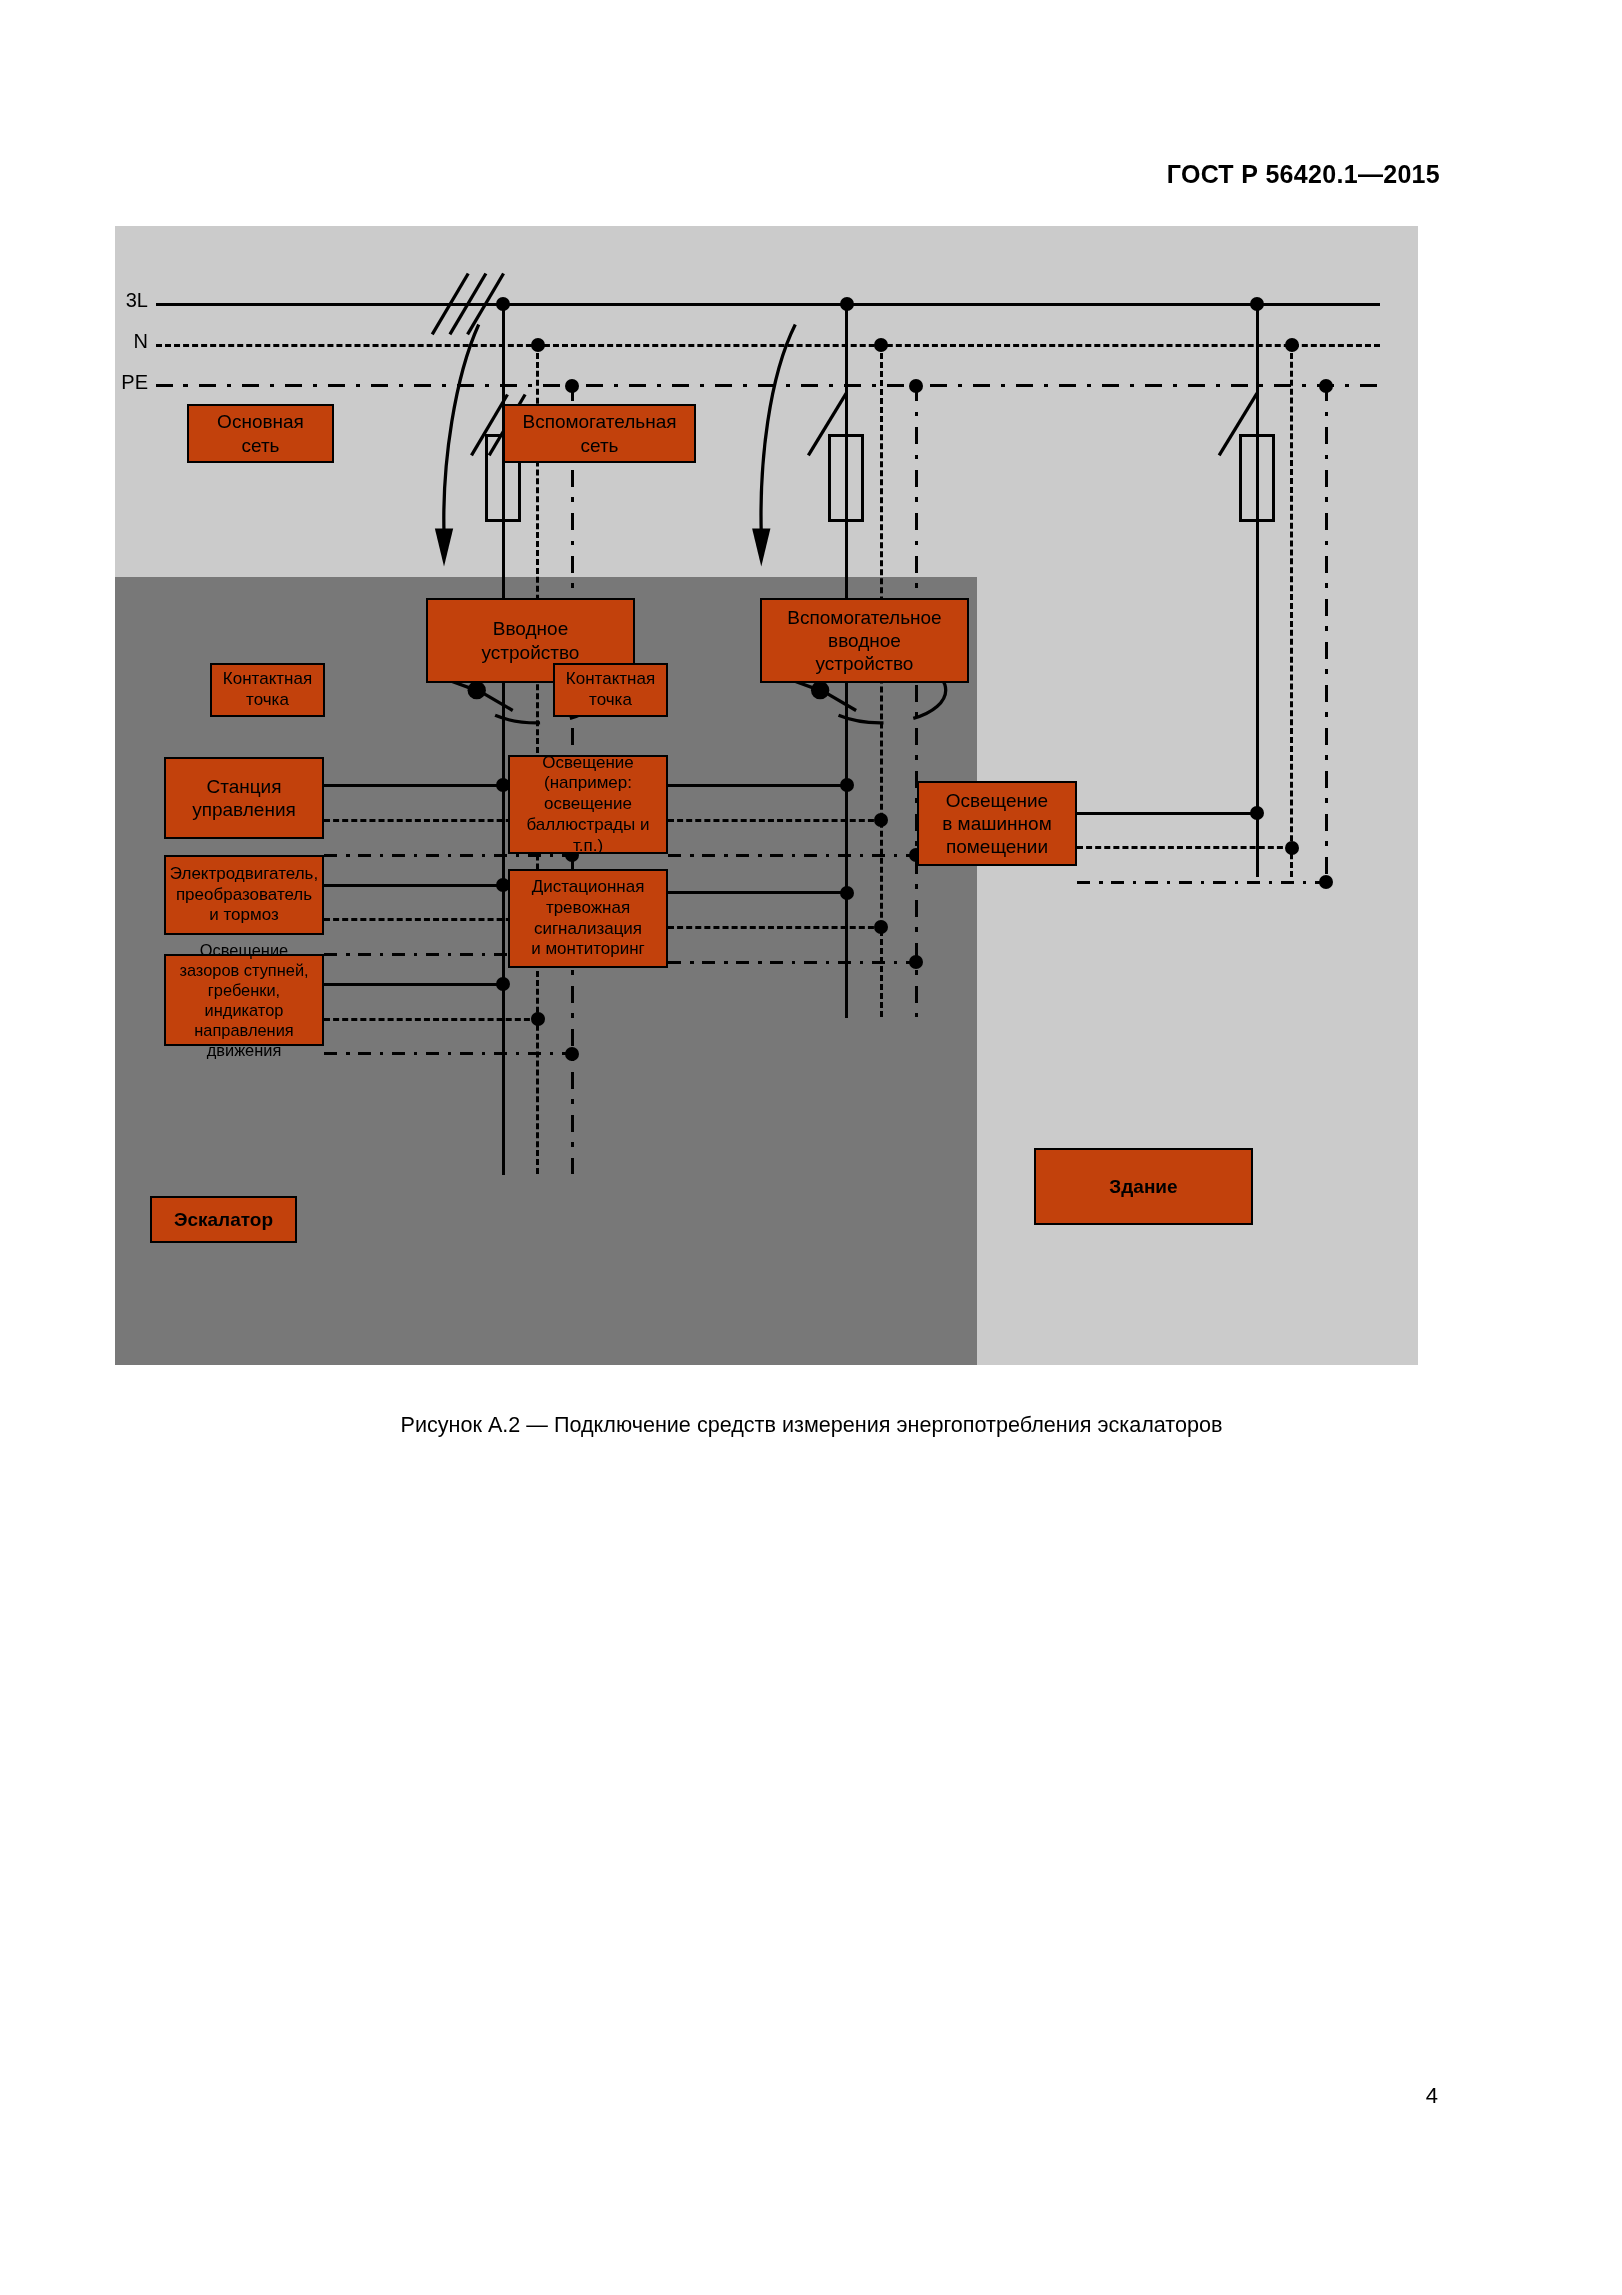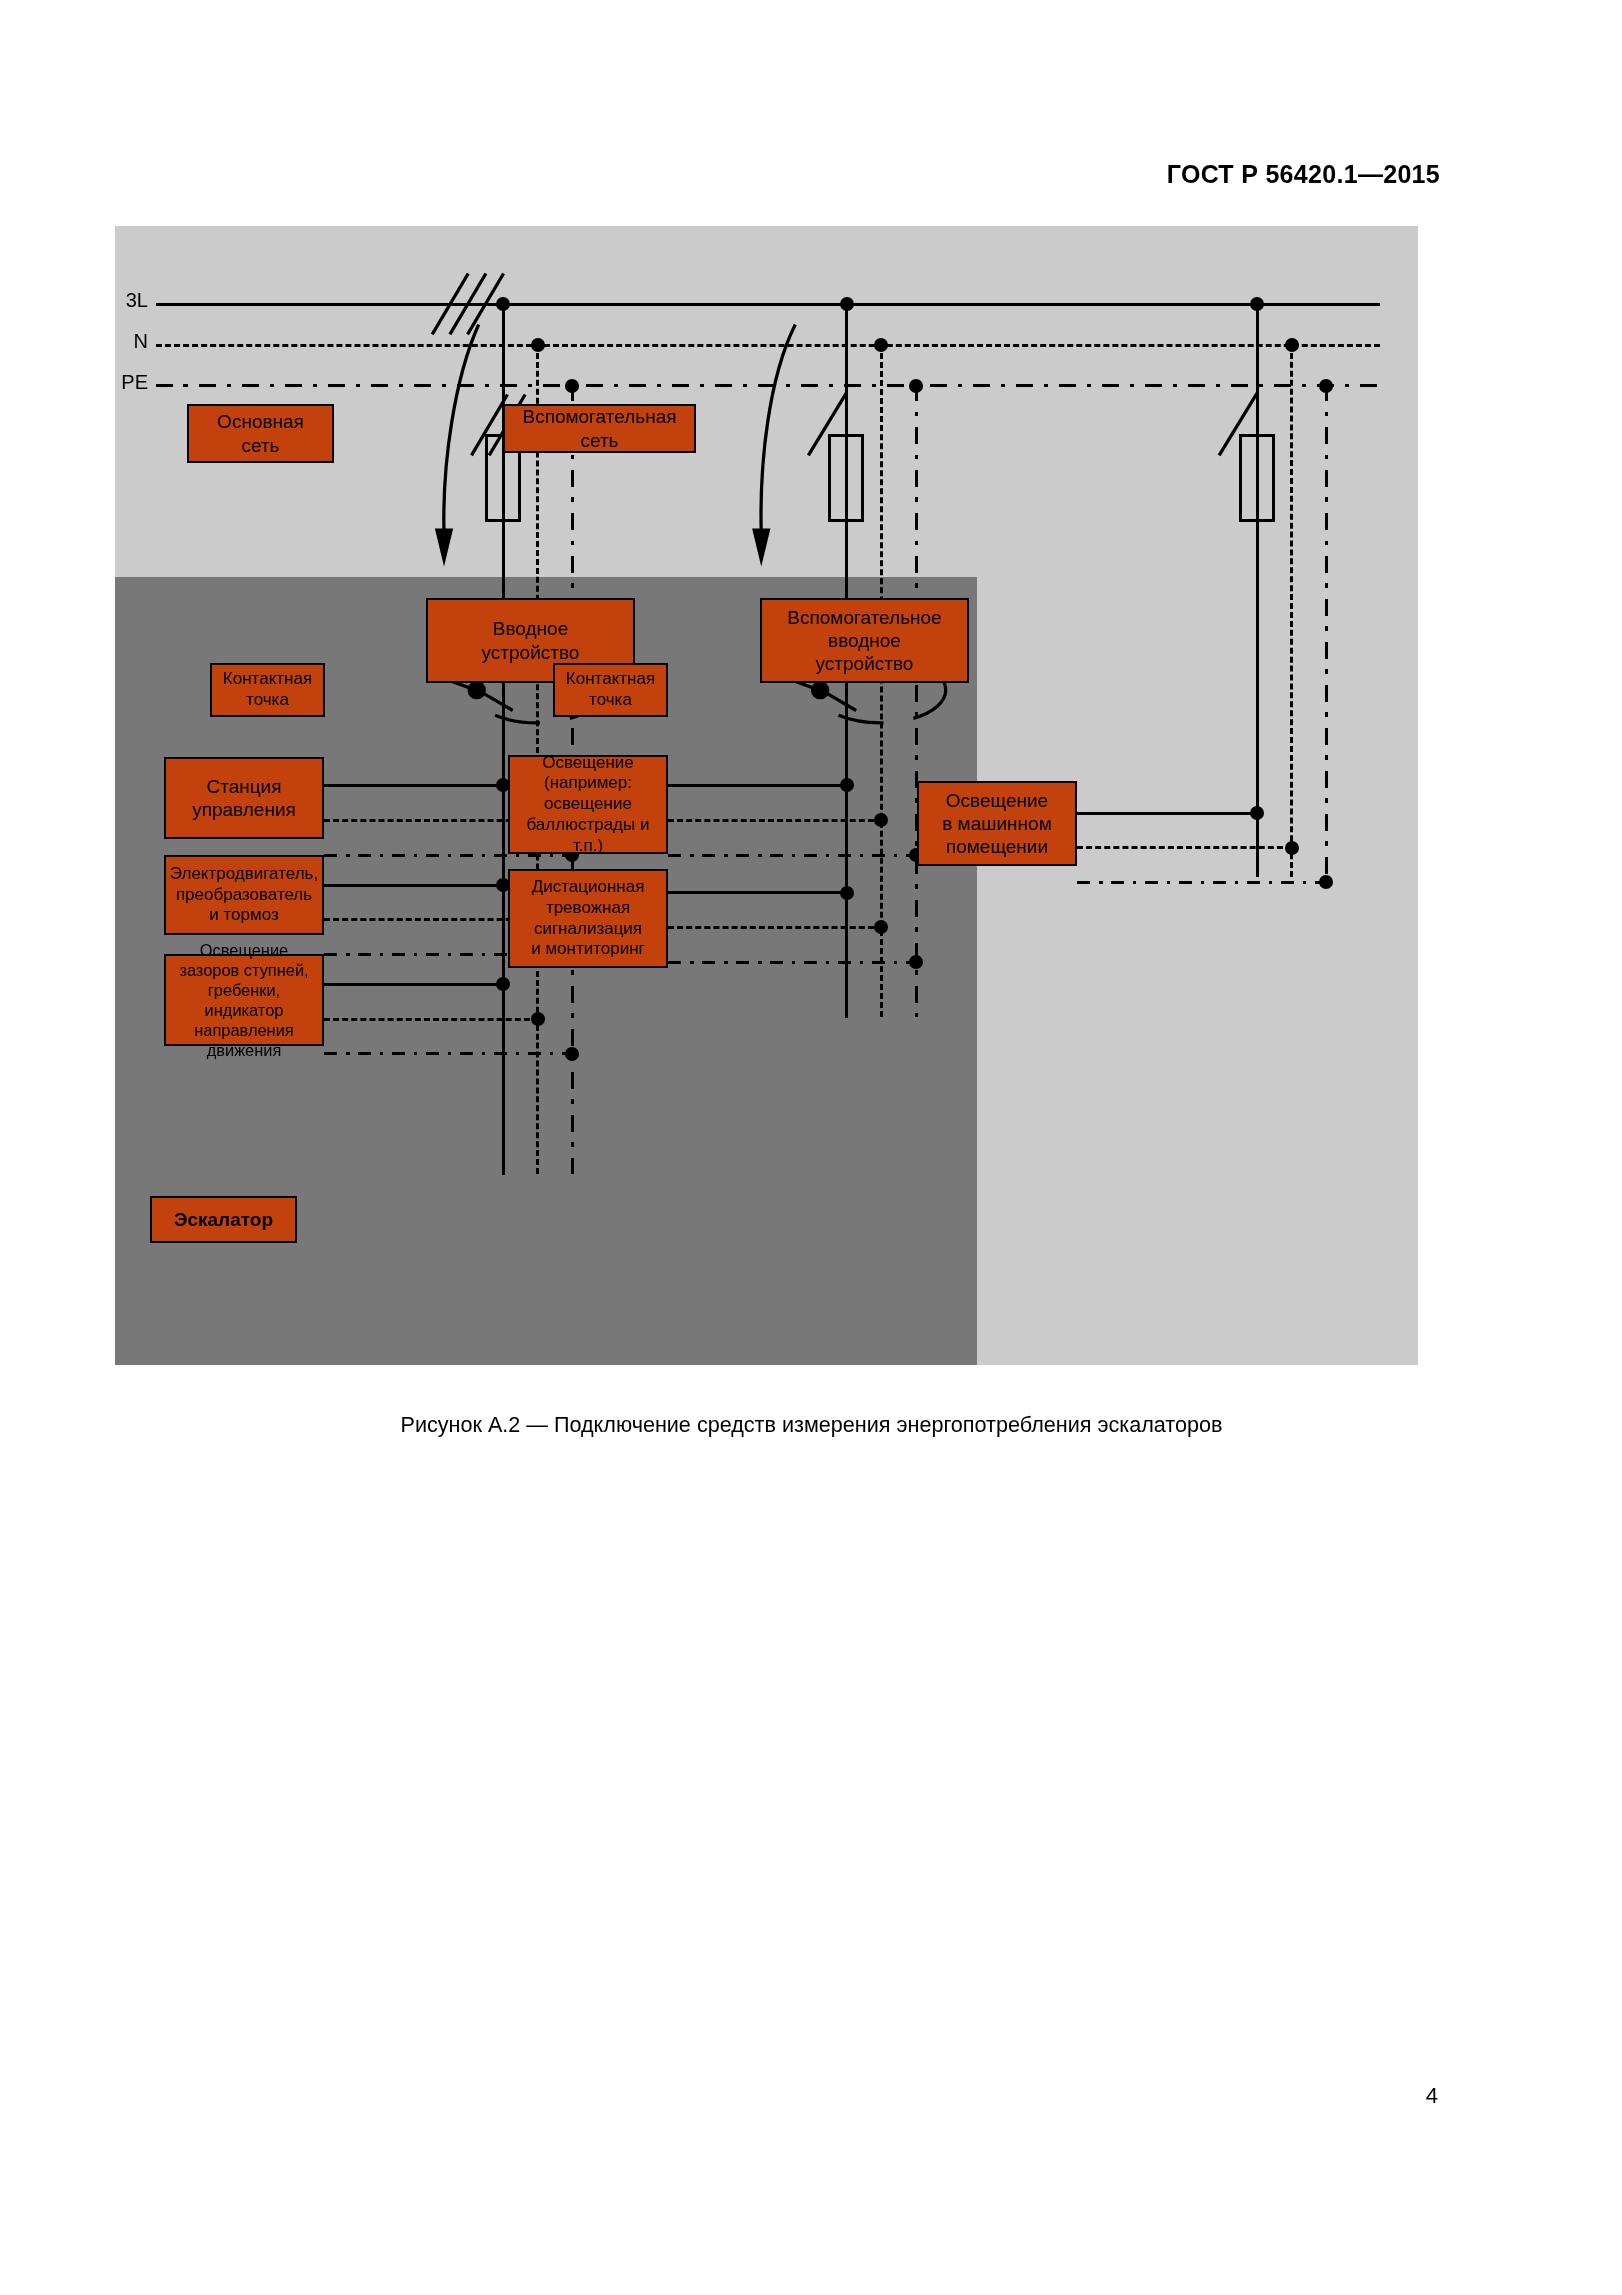--- a/index.html
+++ b/index.html
@@ -272,21 +272,21 @@
 
   <div class="hline solid" style="left:962px; top:586px;  width:180px;"></div>
   <div class="hline dashed" style="left:962px; top:620px;  width:215px;"></div>
   <div class="hline dashdot" style="left:962px; top:655px; width:249px;"></div>
   <div class="dot" style="left:1142px; top:587px;"></div>
   <div class="dot" style="left:1177px; top:622px;"></div>
   <div class="dot" style="left:1211px; top:656px;"></div>
 
   <div class="box" style="left:72px; top:178px; width:147px; height:59px;">Основная<br>сеть</div>
 
-  <div class="box" style="left:388px; top:178px; width:193px; height:49px;">Вспомогательная<br>сеть</div>
+  <div class="box" style="left:388px; top:178px; width:193px; height:59px;">Вспомогательная<br>сеть</div>
 
   <div class="box" style="left:311px; top:372px; width:209px; height:85px;">Вводное<br>устройство</div>
 
   <div class="box" style="left:645px; top:372px; width:209px; height:85px;">Вспомогательное<br>вводное<br>устройство</div>
 
   <div class="box small" style="left:95px; top:437px; width:115px; height:54px;">Контактная<br>точка</div>
 
   <div class="box small" style="left:438px; top:437px; width:115px; height:54px;">Контактная<br>точка</div>
 
   <div class="box" style="left:49px; top:531px; width:160px; height:82px;">Станция<br>управления</div>
@@ -294,20 +294,21 @@
   <div class="box small" style="left:49px; top:629px; width:160px; height:80px;">Электродвигатель,<br>преобразователь<br>и тормоз</div>
 
   <div class="box tiny" style="left:49px; top:728px; width:160px; height:92px;">Освещение<br>зазоров ступней,<br>гребенки, индикатор<br>направления движения</div>
 
   <div class="box small" style="left:393px; top:529px; width:160px; height:99px;">Освещение<br>(например:<br>освещение<br>баллюстрады и т.п.)</div>
 
   <div class="box small" style="left:393px; top:643px; width:160px; height:99px;">Дистационная<br>тревожная<br>сигнализация<br>и монтиторинг</div>
 
   <div class="box" style="left:802px; top:555px; width:160px; height:85px;">Освещение<br>в машинном<br>помещении</div>
 
+  <div class="box bold" style="left:919px; top:922px; width:219px; height:77px;">Здание</div>
 
   <div class="box bold" style="left:35px; top:970px; width:147px; height:47px;">Эскалатор</div>
 
 </div>
 
 <div class="figure-caption">Рисунок А.2 — Подключение средств измерения энергопотребления эскалаторов</div>
 
 <div class="page-number">4</div>
 
 

